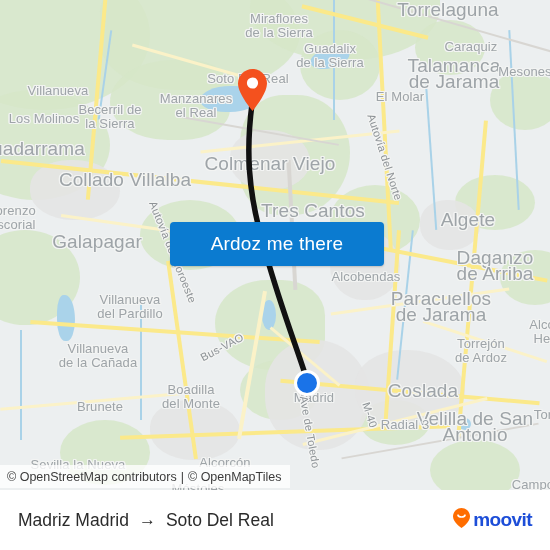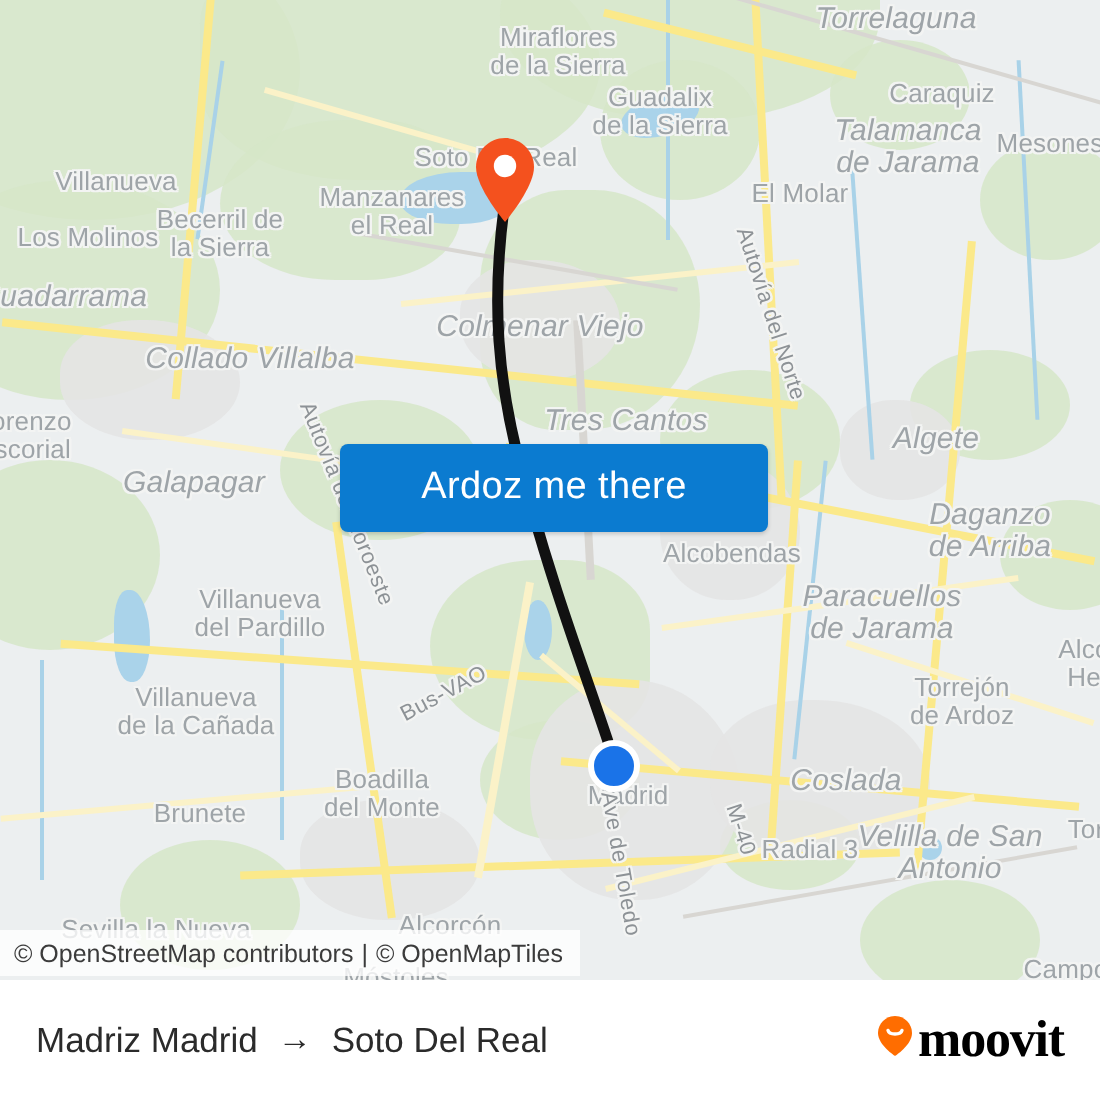--- a/index.html
+++ b/index.html
@@ -64,21 +64,21 @@
     font-size: 13px;
     line-height: 14px;
     white-space: pre;
     letter-spacing: .1px;
     text-align: center;
     transform: translateX(-50%);
     text-shadow:
       -1.2px 0 #f3f4f3, 1.2px 0 #f3f4f3, 0 -1.2px #f3f4f3, 0 1.2px #f3f4f3,
       -1px -1px #f3f4f3, 1px -1px #f3f4f3, -1px 1px #f3f4f3, 1px 1px #f3f4f3;
   }
-  .lbl.big   { font-size: 15px; line-height: 16px; font-style: italic; }
+  .lbl.big   { font-size: 19px; line-height: 16px; }
   .lbl.road-label {
     color: #8d9296;
     font-size: 11px;
     letter-spacing: .3px;
   }
 
   
   #route-svg { position: absolute; left:0; top:0; width:550px; height:490px; pointer-events:none; }
 
   
@@ -145,25 +145,25 @@
   }
   #trip {
     display: flex; align-items: center;
     color: #2b2b2b;
     font-size: 17.5px;
     font-family: "Liberation Sans", sans-serif;
   }
   #trip .arrow { margin: 0 10px; font-size: 17px; color:#2b2b2b; }
   #brand { display:flex; align-items:center; gap:2px; }
   #brand .wordmark {
-    font-size: 26px;
+    font-size: 19px;
     font-weight: bold;
-    color: #000000;
+    color: #1d4ed8;
     letter-spacing: -0.6px;
-    font-family: Liberation Serif, serif;
+    font-family: Liberation Sans, sans-serif;
   }
 </style>
 </head>
 <body>
 
 <div id="app">
 
   <div id="map">
 
     <div class="maplayer">

